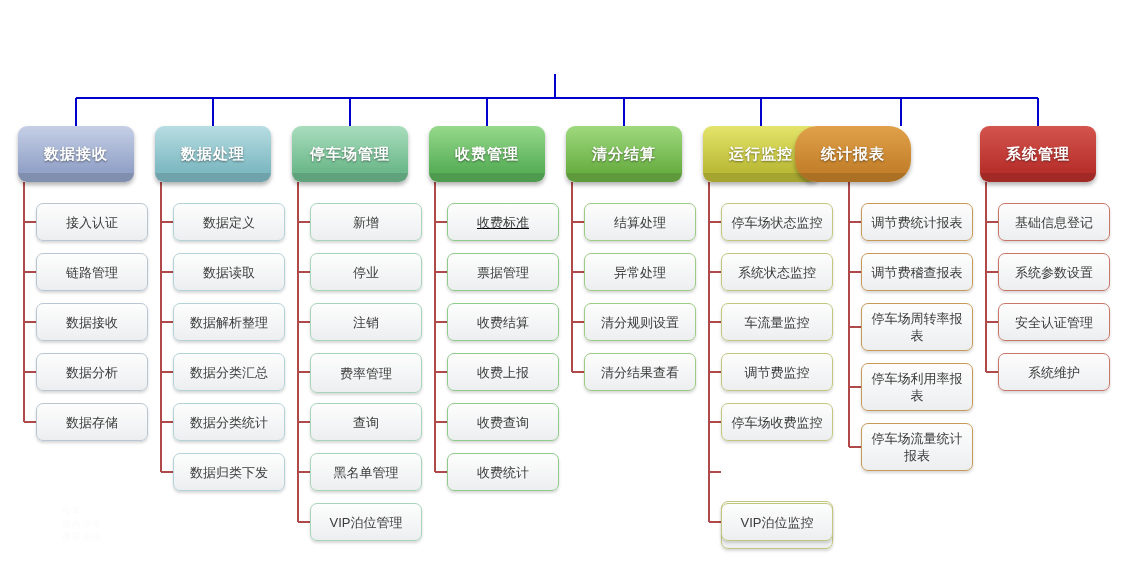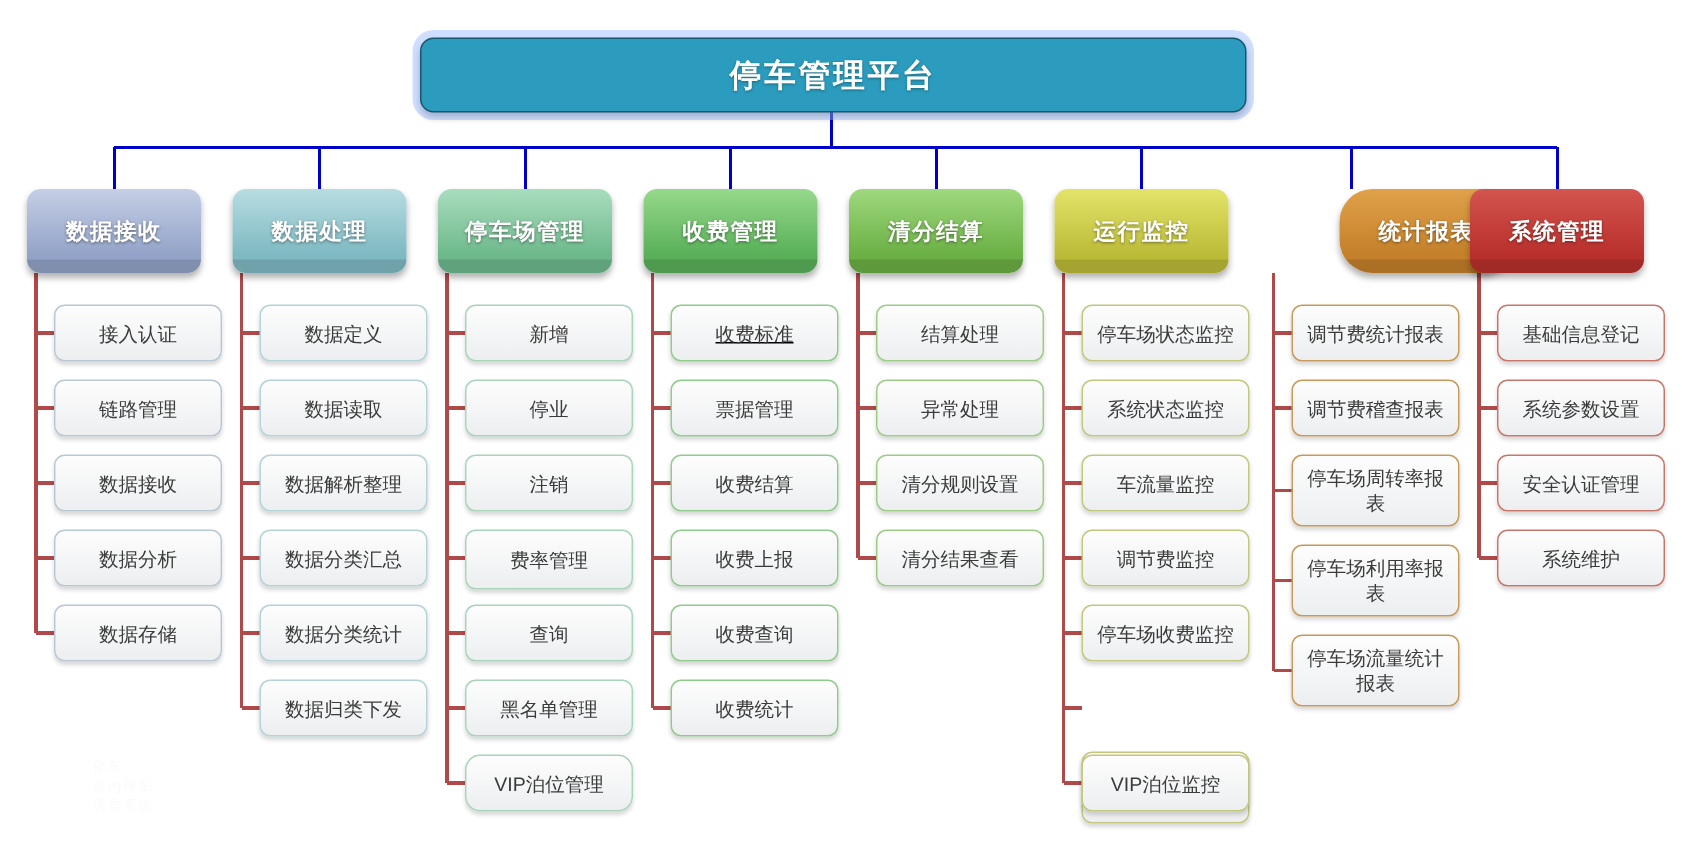--- a/index.html
+++ b/index.html
@@ -156,23 +156,20 @@
       <line x1="849" y1="447" x2="861" y2="447" stroke="#b04a4a" stroke-width="2.5" shape-rendering="crispEdges"></line>
       <line x1="849" y1="182" x2="849" y2="447" stroke="#b04a4a" stroke-width="2.5" shape-rendering="crispEdges"></line>
       <line x1="1038" y1="98" x2="1038" y2="126" stroke="#0000cc" stroke-width="2" shape-rendering="crispEdges"></line>
       <line x1="986" y1="222" x2="998" y2="222" stroke="#b04a4a" stroke-width="2.5" shape-rendering="crispEdges"></line>
       <line x1="986" y1="272" x2="998" y2="272" stroke="#b04a4a" stroke-width="2.5" shape-rendering="crispEdges"></line>
       <line x1="986" y1="322" x2="998" y2="322" stroke="#b04a4a" stroke-width="2.5" shape-rendering="crispEdges"></line>
       <line x1="986" y1="372" x2="998" y2="372" stroke="#b04a4a" stroke-width="2.5" shape-rendering="crispEdges"></line>
       <line x1="986" y1="182" x2="986" y2="372" stroke="#b04a4a" stroke-width="2.5" shape-rendering="crispEdges"></line>
     </svg>
 
-  <div class="root-node">
-    <span class="label">停车管理平台</span>
-  </div>
 
   <div id="branch-layer">
       <div class="hdr" style="left: 18px; background: linear-gradient(rgb(197, 207, 230) 0%, rgb(147, 163, 200) 78%, rgb(147, 163, 200) 100%);">
         <span class="label">数据接收</span>
       </div>
       <div class="leaf" style="left: 36px; top: 203px; height: 38px; border-color: rgb(185, 199, 212);">
         <span class="label">接入认证</span>
       </div>
       <div class="leaf" style="left: 36px; top: 253px; height: 38px; border-color: rgb(185, 199, 212);">
         <span class="label">链路管理</span>
@@ -221,21 +218,21 @@
       </div>
       <div class="leaf" style="left: 310px; top: 353px; height: 40px; border-color: rgb(168, 212, 186);">
         <span class="label">费率管理</span>
       </div>
       <div class="leaf" style="left: 310px; top: 403px; height: 38px; border-color: rgb(168, 212, 186);">
         <span class="label">查询</span>
       </div>
       <div class="leaf" style="left: 310px; top: 453px; height: 38px; border-color: rgb(168, 212, 186);">
         <span class="label">黑名单管理</span>
       </div>
-      <div class="leaf" style="left: 310px; top: 503px; height: 38px; border-color: rgb(168, 212, 186); border-radius: 10px;">
+      <div class="leaf" style="left: 310px; top: 503px; height: 38px; border-color: rgb(168, 212, 186);">
         <span class="label">VIP泊位管理</span>
       </div>
       <div class="hdr" style="left: 429px; background: linear-gradient(rgb(150, 217, 139) 0%, rgb(89, 176, 89) 78%, rgb(89, 176, 89) 100%);">
         <span class="label">收费管理</span>
       </div>
       <div class="leaf" style="left: 447px; top: 203px; height: 38px; border-color: rgb(143, 203, 138); text-decoration: underline;">
         <span class="label">收费标准</span>
       </div>
       <div class="leaf" style="left: 447px; top: 253px; height: 38px; border-color: rgb(143, 203, 138);">
         <span class="label">票据管理</span>
@@ -284,21 +281,21 @@
       </div>
       <div class="leaf" style="left: 721px; top: 403px; height: 38px; border-color: rgb(195, 199, 126);">
         <span class="label">停车场收费监控</span>
       </div>
       <div class="leaf" style="left: 721px; top: 453px; height: 48px; border-color: rgb(195, 199, 126); margin-top: 48px;">
         <span class="label">设备状态监控</span>
       </div>
       <div class="leaf" style="left: 721px; top: 503px; height: 38px; border-color: rgb(195, 199, 126);">
         <span class="label">VIP泊位监控</span>
       </div>
-      <div class="hdr" style="left: 893px; background: linear-gradient(rgb(224, 161, 74) 0%, rgb(196, 128, 42) 78%, rgb(196, 128, 42) 100%); border-radius: 22px;">
+      <div class="hdr" style="left: 795px; background: linear-gradient(rgb(224, 161, 74) 0%, rgb(196, 128, 42) 78%, rgb(196, 128, 42) 100%); border-radius: 22px;">
         <span class="label">统计报表</span>
       </div>
       <div class="leaf" style="left: 861px; top: 203px; height: 38px; border-color: rgb(199, 154, 89);">
         <span class="label">调节费统计报表</span>
       </div>
       <div class="leaf" style="left: 861px; top: 253px; height: 38px; border-color: rgb(199, 154, 89);">
         <span class="label">调节费稽查报表</span>
       </div>
       <div class="leaf wrap" style="left: 861px; top: 303px; height: 48px; border-color: rgb(199, 154, 89);">
         <span class="label">停车场周转率报表</span>

